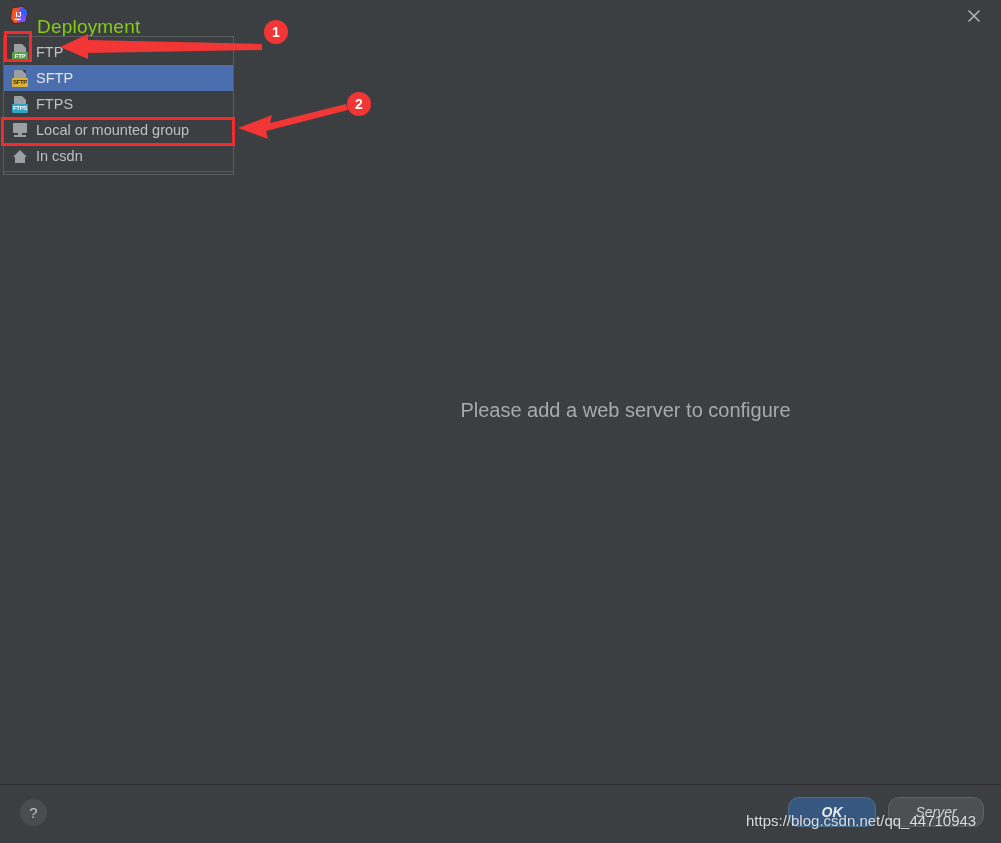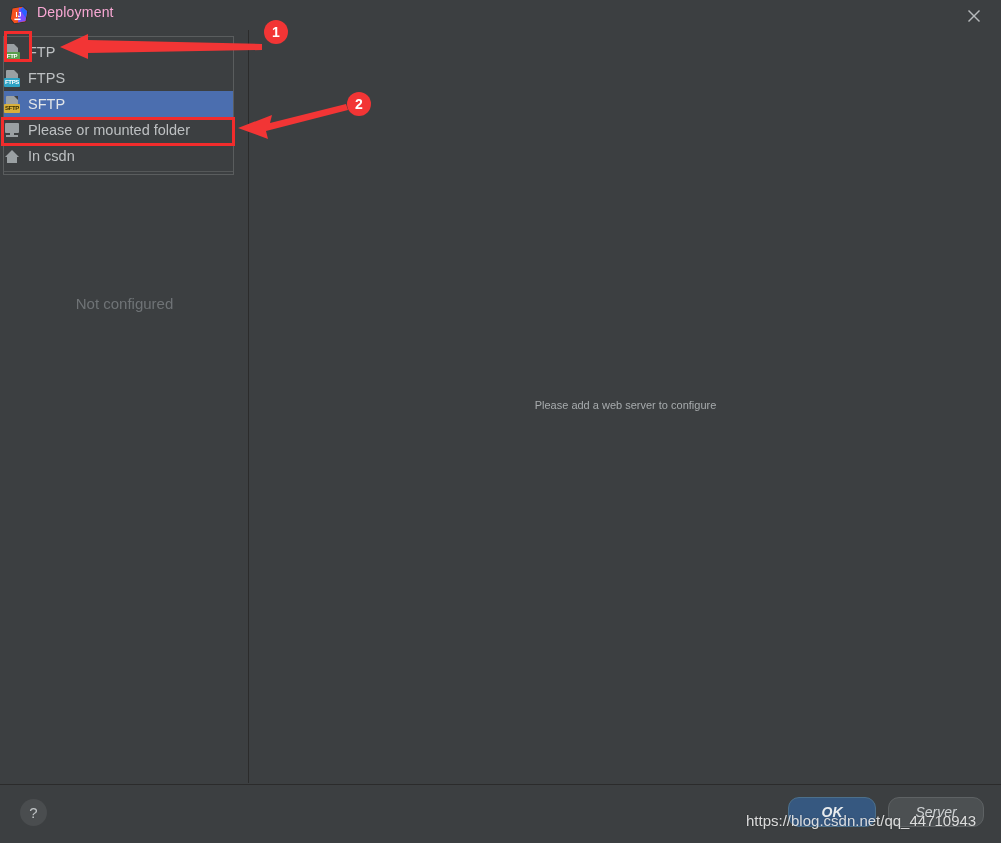--- a/index.html
+++ b/index.html
@@ -30,23 +30,23 @@
     left: 0; top: 0;
     width: 1001px; height: 30px;
   }
   #app-icon {
     position: absolute;
     left: 10px; top: 6px;
     width: 18px; height: 18px;
   }
   #title-text {
     position: absolute;
-    left: 37px; top: 4px;
-    font-size: 14px;
-    color: #f9a8d4;
+    left: 37px; top: 16px;
+    font-size: 19px;
+    color: #84cc16;
     letter-spacing: .2px;
   }
   #close-btn {
     position: absolute;
     right: 16px; top: 5px;
     width: 22px; height: 22px;
     display: flex; align-items: center; justify-content: center;
     cursor: pointer;
   }
   #close-btn svg { display: block; }
@@ -107,21 +107,21 @@
     border: 1px solid #5a5d5e;
     box-sizing: border-box;
     padding: 2px 0 0 0;
     z-index: 40;
   }
   .menu-item {
     position: relative;
     height: 26px;
     display: flex;
     align-items: center;
-    padding-left: 0;
+    padding-left: 8px;
     cursor: pointer;
     box-sizing: border-box;
   }
   .menu-item.selected { background: #4b6eaf; }
   .menu-item.selected .menu-label { color: #e3e6e8; }
   .menu-label {
     font-size: 14.5px;
     color: #bdc0c2;
     margin-left: 8px;
     white-space: nowrap;
@@ -220,21 +220,21 @@
     position: absolute;
     left: 250px; top: 30px;
     width: 751px; height: 753px;
     background: #3c3f41;
   }
   #right-empty {
     position: absolute;
     left: 0; top: 369px;
     width: 751px;
     text-align: center;
-    font-size: 11px;
+    font-size: 20px;
     color: #a7abad;
   }
 
   
   #bottom-bar {
     position: absolute;
     left: 0; top: 784px;
     width: 1001px; height: 59px;
     background: #3c3f41;
     border-top: 1px solid #2b2b2b;
@@ -334,66 +334,54 @@
     </div>
     <div id="title-text">Deployment</div>
     <div id="close-btn">
       <svg width="14" height="14" viewBox="0 0 14 14">
         <line x1="1.5" y1="1.5" x2="12.5" y2="12.5" stroke="#b6babc" stroke-width="1.4"></line>
         <line x1="12.5" y1="1.5" x2="1.5" y2="12.5" stroke="#b6babc" stroke-width="1.4"></line>
       </svg>
     </div>
   </div>
 
-  <div id="left-panel">
-    <div id="toolbar">
-      <div class="tool-btn" id="add-btn">
-        <div class="plus-glyph"></div>
-      </div>
-      <div class="tool-btn" id="remove-btn">
-        <div class="minus-glyph"></div>
-      </div>
-    </div>
-
-    <div id="left-empty">Not configured</div>
-  </div>
 
   <div id="type-menu">
 
     <div class="menu-item">
       <span class="mi-icon">
         <span class="srv-glyph"></span>
         <span class="proto-tag tag-ftp">FTP</span>
       </span>
       <span class="menu-label">FTP</span>
     </div>
 
+    <div class="menu-item selected">
+      <span class="mi-icon">
+        <span class="srv-glyph"></span>
+        <span class="proto-tag tag-sftp">SFTP</span>
+      </span>
+      <span class="menu-label">SFTP</span>
+    </div>
+
     <div class="menu-item">
       <span class="mi-icon">
         <span class="srv-glyph"></span>
         <span class="proto-tag tag-ftps">FTPS</span>
       </span>
       <span class="menu-label">FTPS</span>
     </div>
 
-    <div class="menu-item selected">
-      <span class="mi-icon">
-        <span class="srv-glyph"></span>
-        <span class="proto-tag tag-sftp">SFTP</span>
-      </span>
-      <span class="menu-label">SFTP</span>
-    </div>
-
     <div class="menu-item">
       <span class="mi-icon">
         <span class="mon-glyph"></span>
         <span class="mon-stand"></span>
         <span class="mon-base"></span>
       </span>
-      <span class="menu-label">Please or mounted folder</span>
+      <span class="menu-label">Local or mounted group</span>
     </div>
 
     <div class="menu-item">
       <span class="mi-icon">
         <span class="home-roof"></span>
         <span class="home-body"></span>
       </span>
       <span class="menu-label">In csdn</span>
     </div>
 

